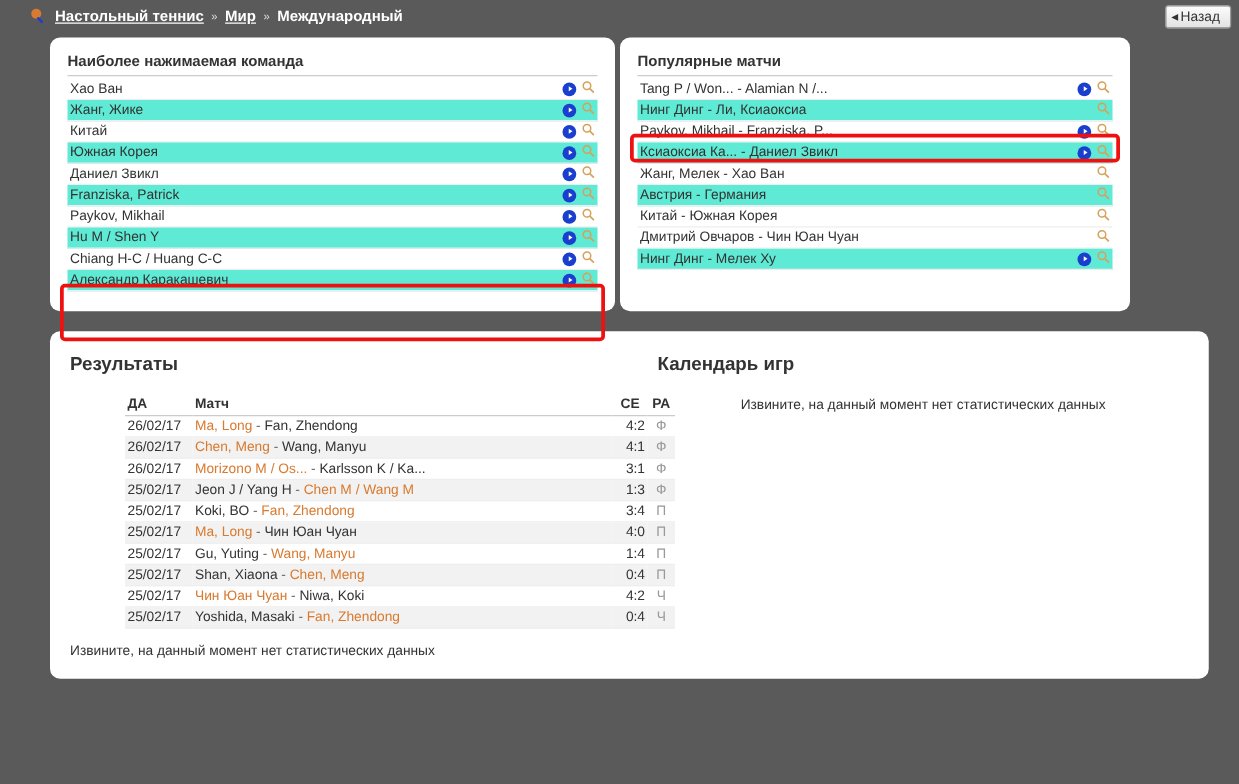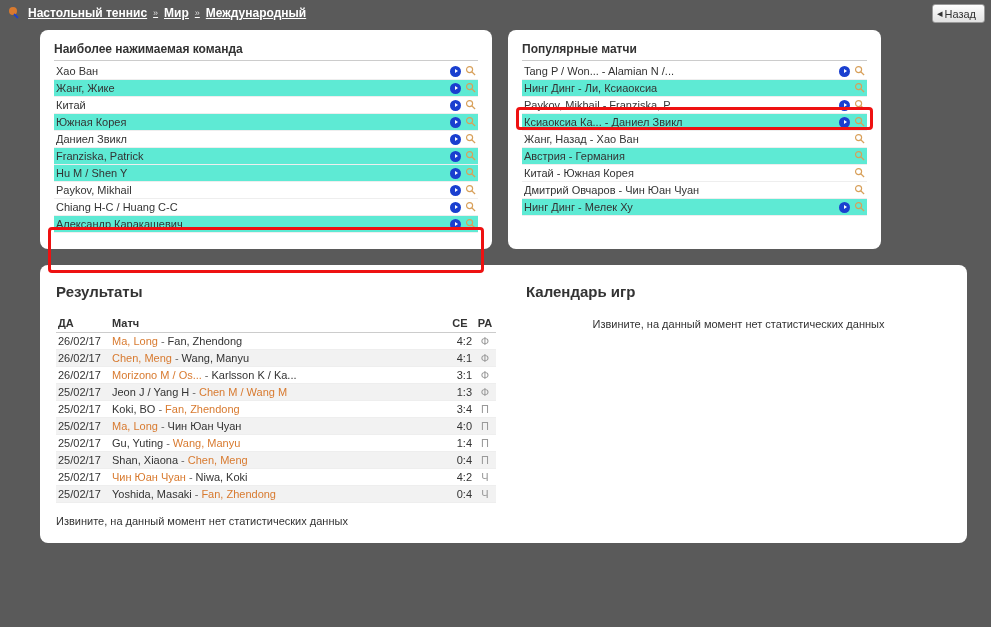--- a/index.html
+++ b/index.html
@@ -7,23 +7,22 @@
     font-family: Arial, Helvetica, sans-serif;
     font-size: 11px;
     background: #5a5a5a;
     width: 991px;
     height: 627px;
     overflow: hidden;
     position: relative;
   }
   .topbar {
     display: flex;
-    padding: 6px 8px 4px 8px;
+    padding: 6px 8px 4px 24px;
     color: #fff;
-    text-decoration: underline;
   }
   .breadcrumb {
     display: flex;
     align-items: center;
     gap: 6px;
     font-size: 12px;
   }
   .breadcrumb .bc-icon {
     width: 14px; height: 14px;
     display: inline-flex;
@@ -43,31 +42,31 @@
     padding: 2px 8px 2px 4px;
     font-size: 11px;
     cursor: pointer;
     color: #333;
     display: flex;
     align-items: center;
     gap: 2px;
   }
   .main-wrap {
     display: flex;
-    gap: 16px;
+    gap: 4px;
     padding: 6px 20px 0 40px;
   }
   .panel {
     background: #fff;
     border-radius: 8px;
     padding: 12px 14px 16px 14px;
     width: 452px;
     position: relative;
   }
-  .panel-right { width: 373px; }
+  .panel-right { width: 408px; }
   .panel-title {
     font-size: 12px;
     font-weight: bold;
     color: #333;
     border-bottom: 1px solid #ccc;
     padding-bottom: 4px;
     margin-bottom: 2px;
   }
   .row-list { display: flex; flex-direction: column; }
   .list-row {
@@ -131,21 +130,21 @@
     gap: 30px;
   }
   .bottom-col-left { width: 440px; }
   .bottom-col-right { flex: 1; }
   .bottom-title {
     font-size: 15px;
     font-weight: bold;
     color: #333;
     margin-bottom: 14px;
   }
-  .results-table { width: 100%; border-collapse: collapse; font-size: 11px; }
+  .results-table { width: 100%; border-collapse: collapse; font-size: 11px; margin-left: 44px; }
   .results-table th {
     text-align: left;
     font-weight: bold;
     color: #333;
     padding: 3px 2px;
     border-bottom: 1px solid #ccc;
   }
   .results-table th.r { text-align: center; }
   .results-table th.c { text-align: center; }
   .results-table td {
@@ -252,32 +251,32 @@
         <div class="list-row alt">
           <span class="txt">Franziska, Patrick</span>
           <span class="row-icons">
             <span class="dot"></span>
             <span><svg class="magnifier" viewBox="0 0 12 12">
                 <circle cx="5" cy="5" r="3.3" fill="none" stroke="#d8a05a" stroke-width="1.3"></circle>
                 <line x1="7.5" y1="7.5" x2="11" y2="11" stroke="#d8a05a" stroke-width="1.5"></line>
               </svg></span>
           </span>
         </div>
+        <div class="list-row">
+          <span class="txt">Paykov, Mikhail</span>
+          <span class="row-icons">
+            <span class="dot"></span>
+            <span><svg class="magnifier" viewBox="0 0 12 12">
+                <circle cx="5" cy="5" r="3.3" fill="none" stroke="#d8a05a" stroke-width="1.3"></circle>
+                <line x1="7.5" y1="7.5" x2="11" y2="11" stroke="#d8a05a" stroke-width="1.5"></line>
+              </svg></span>
+          </span>
+        </div>
         <div class="list-row alt">
           <span class="txt">Hu M / Shen Y</span>
-          <span class="row-icons">
-            <span class="dot"></span>
-            <span><svg class="magnifier" viewBox="0 0 12 12">
-                <circle cx="5" cy="5" r="3.3" fill="none" stroke="#d8a05a" stroke-width="1.3"></circle>
-                <line x1="7.5" y1="7.5" x2="11" y2="11" stroke="#d8a05a" stroke-width="1.5"></line>
-              </svg></span>
-          </span>
-        </div>
-        <div class="list-row">
-          <span class="txt">Paykov, Mikhail</span>
           <span class="row-icons">
             <span class="dot"></span>
             <span><svg class="magnifier" viewBox="0 0 12 12">
                 <circle cx="5" cy="5" r="3.3" fill="none" stroke="#d8a05a" stroke-width="1.3"></circle>
                 <line x1="7.5" y1="7.5" x2="11" y2="11" stroke="#d8a05a" stroke-width="1.5"></line>
               </svg></span>
           </span>
         </div>
         <div class="list-row">
           <span class="txt">Chiang H-C / Huang C-C</span>
@@ -339,21 +338,21 @@
           <span class="txt">Ксиаоксиа Ка... - Даниел Звикл</span>
           <span class="row-icons">
             <span class="dot"></span>
             <span><svg class="magnifier" viewBox="0 0 12 12">
                 <circle cx="5" cy="5" r="3.3" fill="none" stroke="#d8a05a" stroke-width="1.3"></circle>
                 <line x1="7.5" y1="7.5" x2="11" y2="11" stroke="#d8a05a" stroke-width="1.5"></line>
               </svg></span>
           </span>
         </div>
         <div class="list-row">
-          <span class="txt">Жанг, Назад - Хао Ван</span>
+          <span class="txt">Жанг, Мелек - Хао Ван</span>
           <span class="row-icons">
             <span><svg class="magnifier" viewBox="0 0 12 12">
                 <circle cx="5" cy="5" r="3.3" fill="none" stroke="#d8a05a" stroke-width="1.3"></circle>
                 <line x1="7.5" y1="7.5" x2="11" y2="11" stroke="#d8a05a" stroke-width="1.5"></line>
               </svg></span>
           </span>
         </div>
         <div class="list-row alt">
           <span class="txt">Австрия - Германия</span>
           <span class="row-icons">

